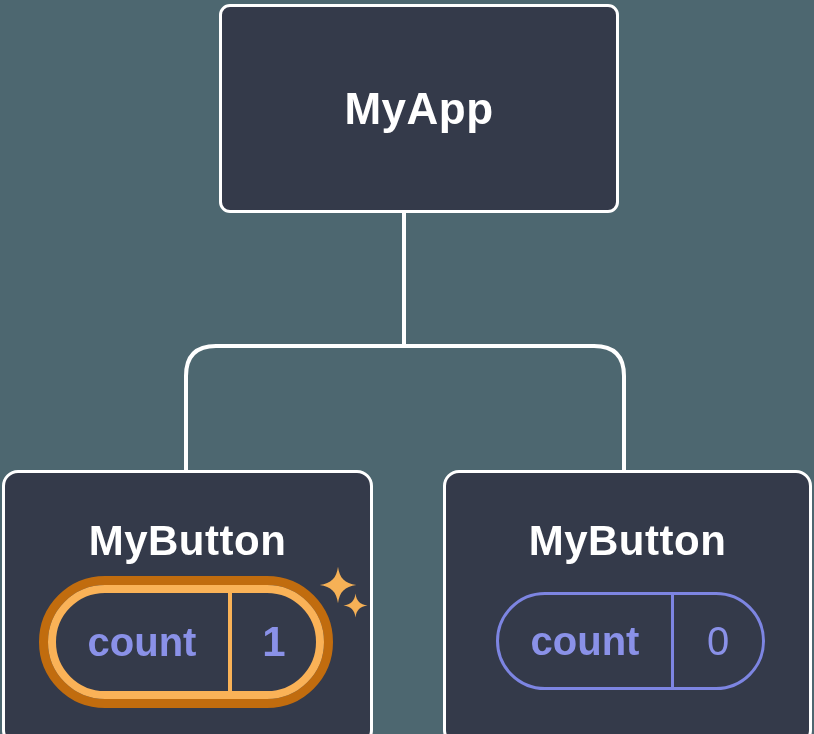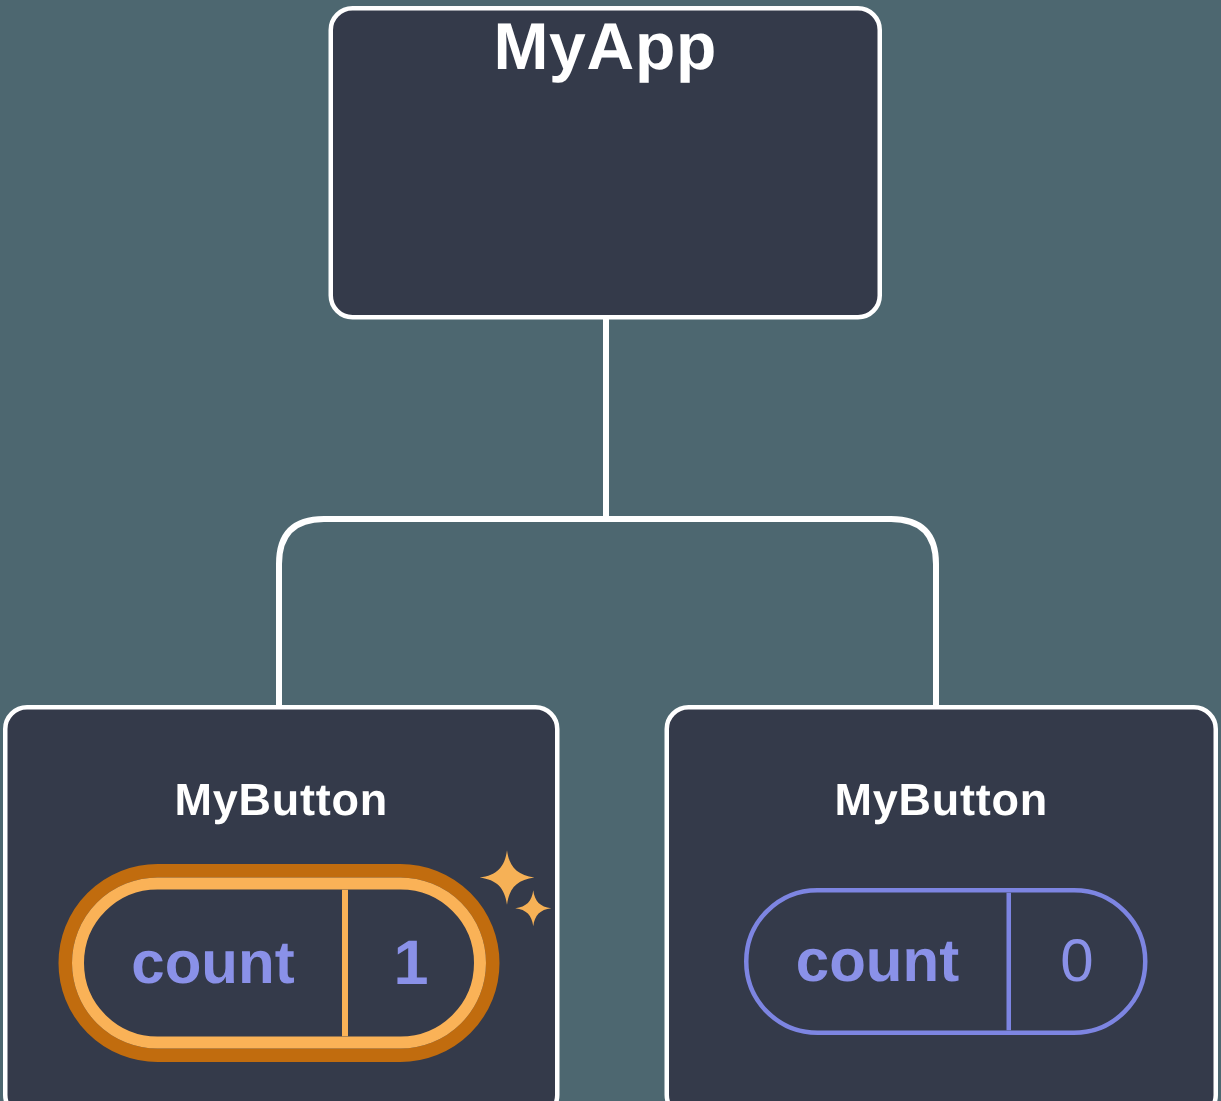--- a/index.html
+++ b/index.html
@@ -14,31 +14,31 @@
   .connectors{position:absolute;left:0;top:0;z-index:1;}
 
   
   .node{
     position:absolute;z-index:2;
     background:#343a4a;
     border:3px solid #ffffff;
     border-radius:16px;
     box-sizing:border-box;
   }
-  .node-root{left:219px;top:4px;width:369px;height:209px;display:flex;justify-content:center;}
+  .node-root{left:219px;top:4px;width:400px;height:209px;display:flex;align-items:center;justify-content:center;border-radius:11px;}
   .node-child-left{left:2px;top:470px;width:371px;height:276px;}
   .node-child-right{left:443px;top:470px;width:369px;height:276px;}
 
   .node-title{
     color:#ffffff;font-weight:700;letter-spacing:0.5px;
   }
   .root-title{font-size:44px;}
   .child-title{
     position:absolute;left:0;top:44px;width:100%;
-    text-align:center;font-size:30px;
+    text-align:center;font-size:42px;
   }
 
   
   .pill-highlight-outer{
     position:absolute;left:34px;top:103px;width:294px;height:132px;
     box-sizing:border-box;border:9px solid #c16c0e;border-radius:999px;
   }
   .pill-highlight-inner{
     width:100%;height:100%;box-sizing:border-box;
     border:8px solid #fab257;border-radius:999px;

